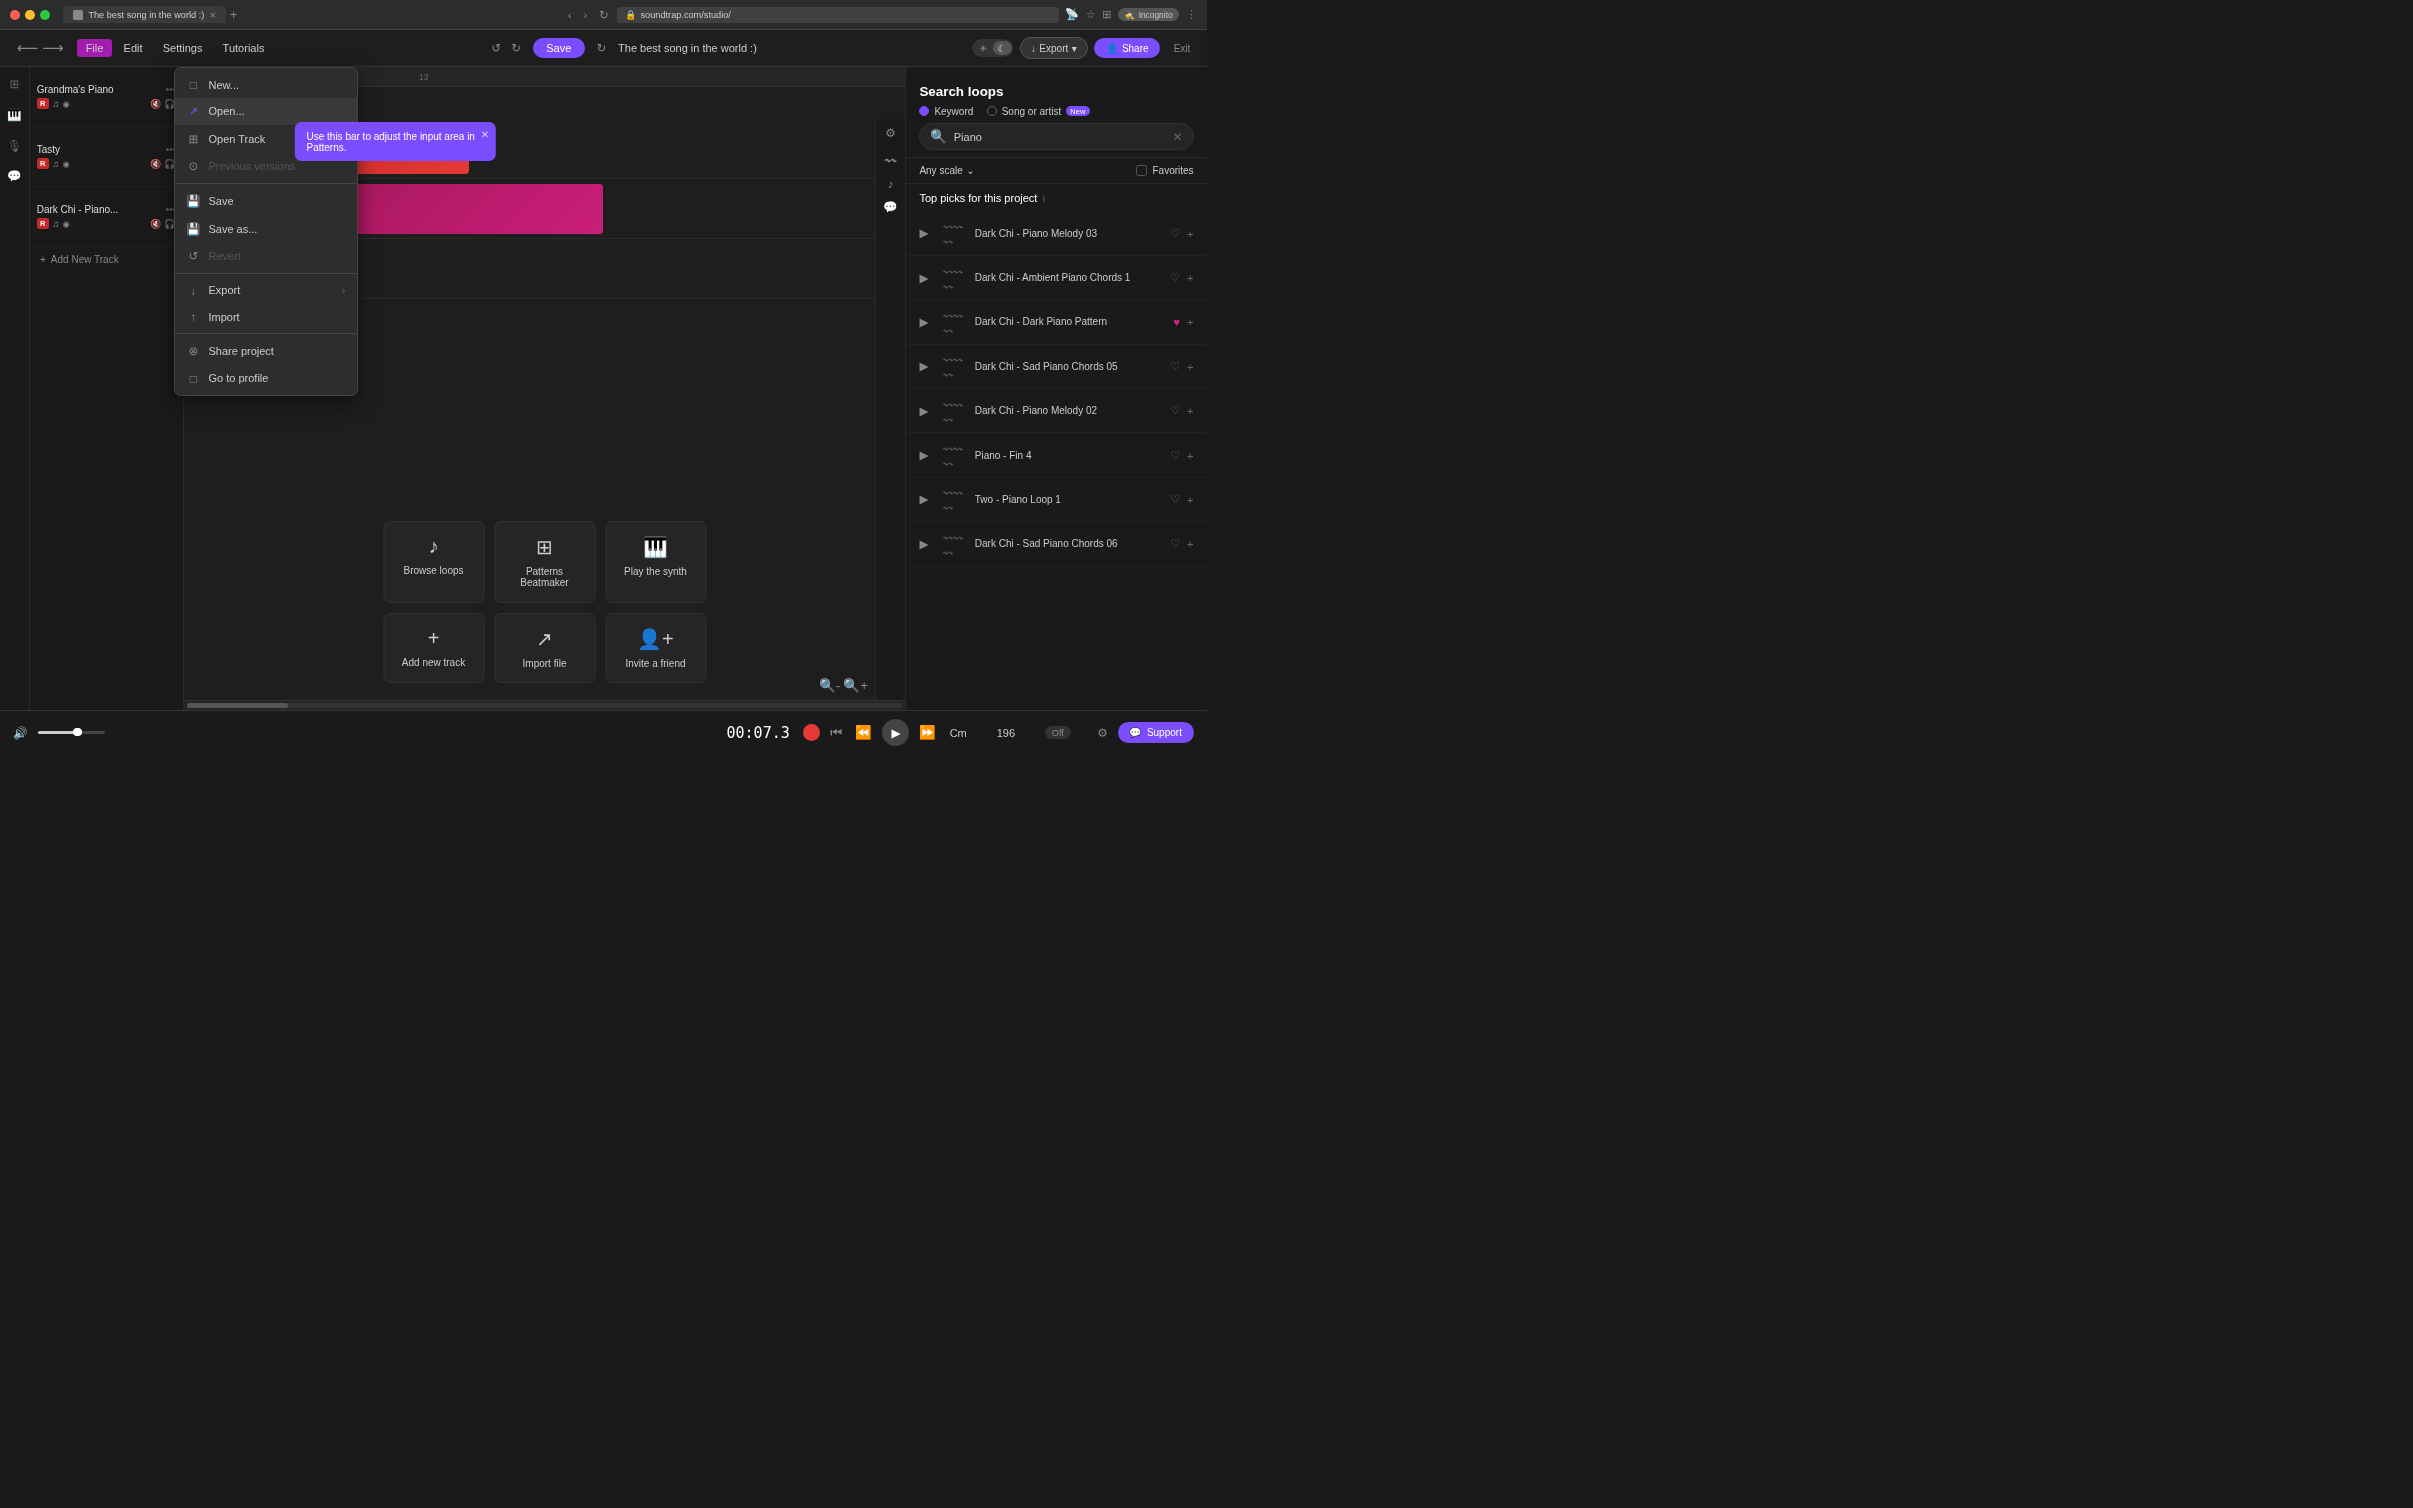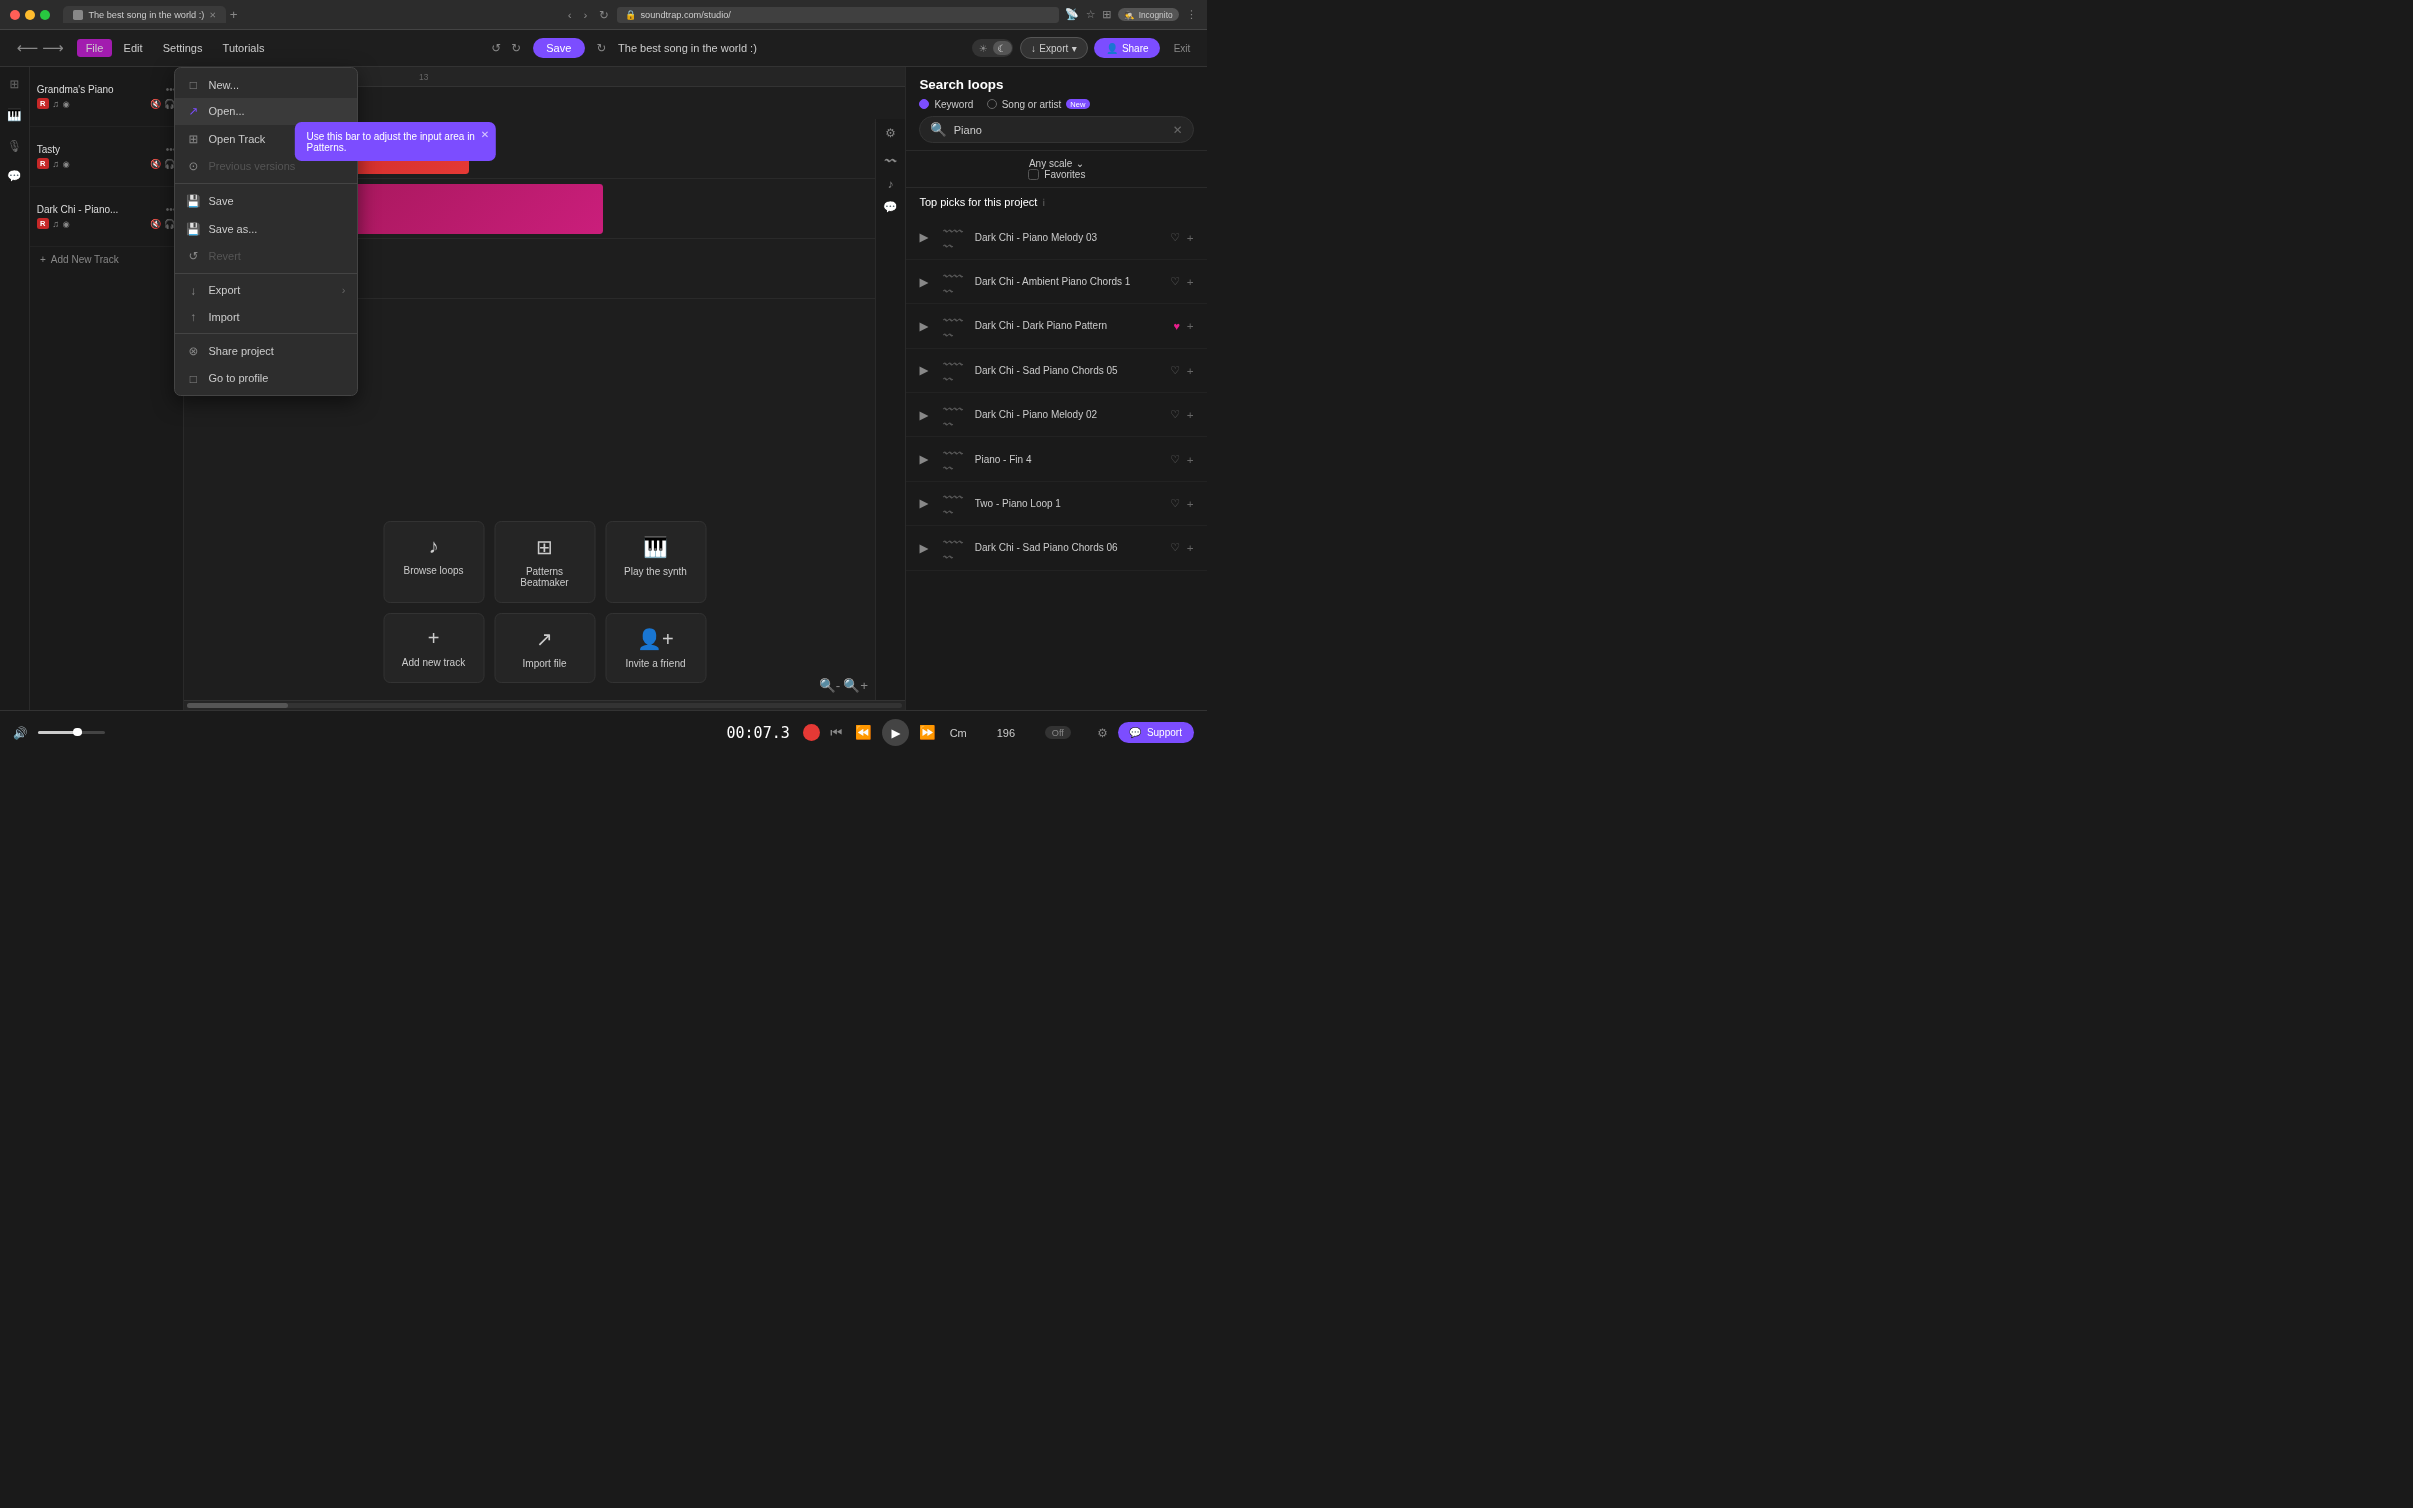--- a/index.html
+++ b/index.html
@@ -340,20 +340,21 @@
     }
     .right-panel-header {
       padding: 10px 13.4px 6.7px;
       border-bottom: 0.8px solid #2a2a2a;
     }
     .right-panel-title {
       font-size: 13.4px;
       color: #fff;
       font-weight: 600;
       margin-bottom: 6.7px;
+      margin-top: 7px;
     }
     .search-type {
       display: flex;
       gap: 13.4px;
       align-items: center;
       margin-bottom: 6.7px;
     }
     .radio-option {
       display: flex;
       align-items: center;
@@ -408,21 +409,20 @@
       cursor: pointer;
     }
     .filter-tag.active { background: #7c4dff; border-color: #7c4dff; color: #fff; }
 
     .scale-row {
       padding: 6.7px 13.4px;
       display: flex;
       align-items: center;
       justify-content: space-between;
       border-bottom: 0.8px solid #2a2a2a;
-      flex-direction: column;
     }
     .scale-select {
       display: flex;
       align-items: center;
       gap: 3.4px;
       font-size: 10px;
       color: #ccc;
       cursor: pointer;
     }
     .favorites-label {

